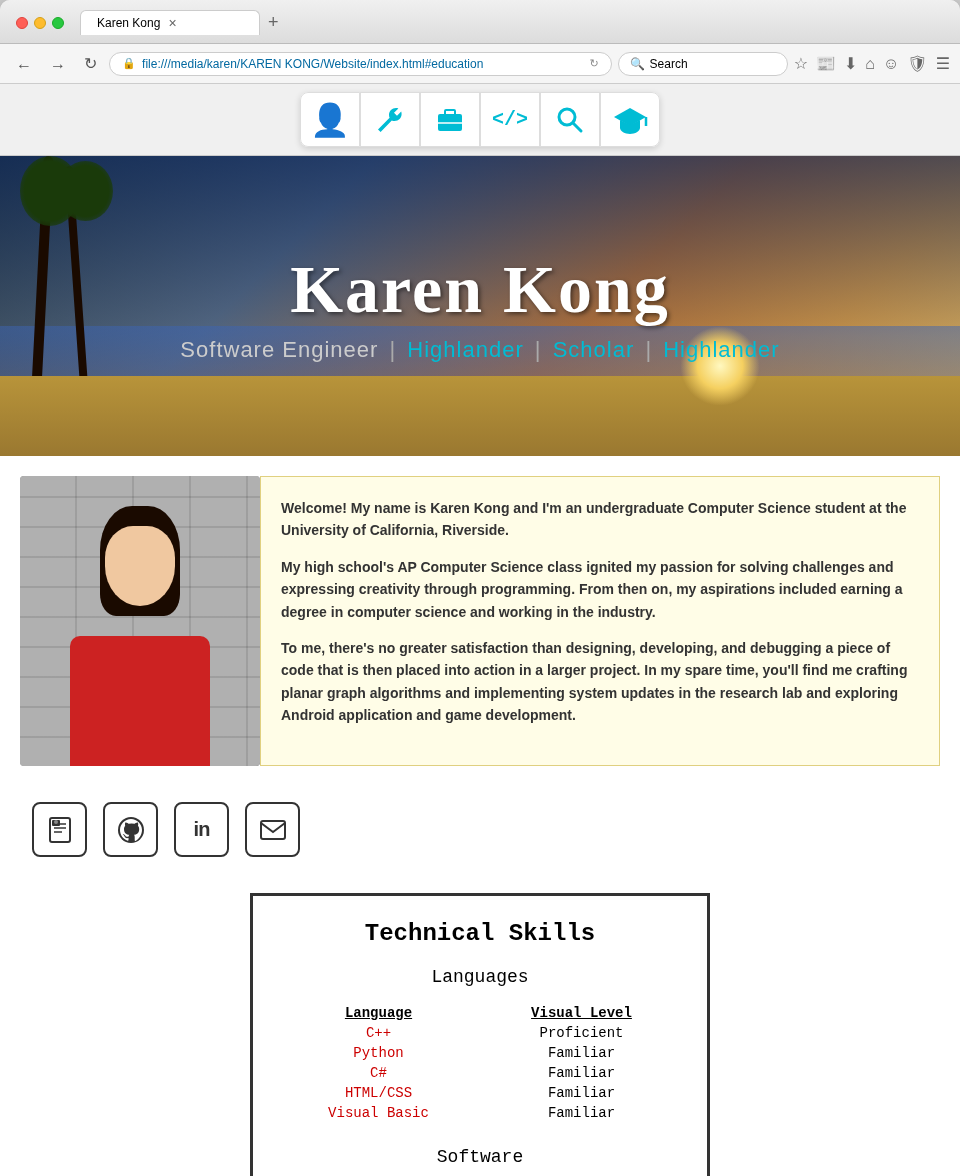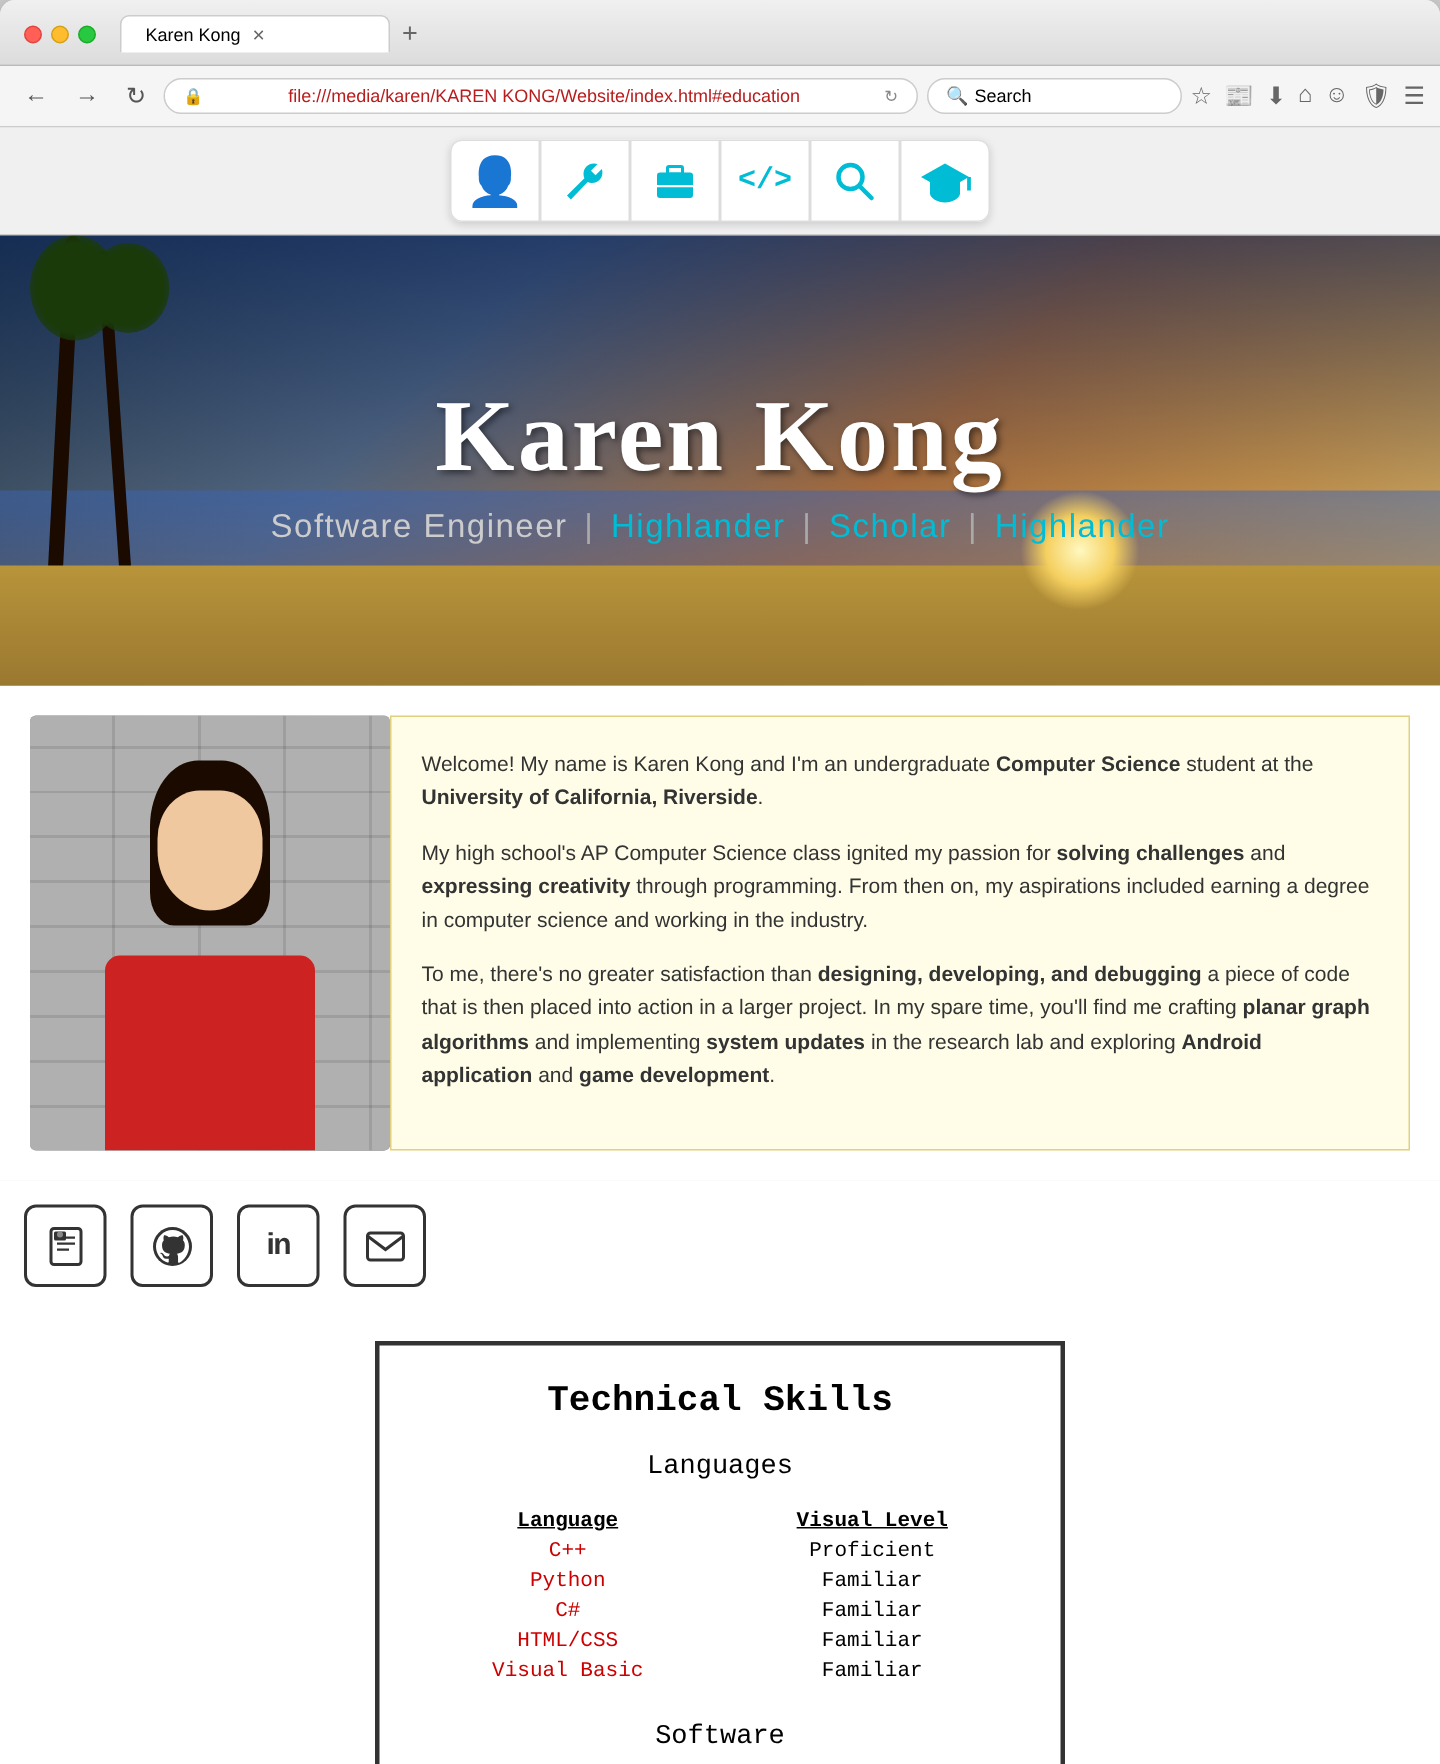--- a/index.html
+++ b/index.html
@@ -87,21 +87,21 @@
       background: white;
       border: 1px solid #ccc;
       border-radius: 16px;
       padding: 4px 12px;
       font-size: 12px;
       color: #333;
       display: flex;
       align-items: center;
       gap: 6px;
     }
-    .url-text { flex: 1; font-size: 12px; color: #b91c1c; text-align: center; }
+    .url-text { flex: 1; font-size: 12px; color: #0369a1; }
     .search-bar {
       background: white;
       border: 1px solid #ccc;
       border-radius: 16px;
       padding: 4px 12px;
       font-size: 12px;
       display: flex;
       align-items: center;
       gap: 4px;
       width: 170px;
@@ -245,27 +245,27 @@
     }
     .bio-box {
       background: #fffde7;
       border: 1px solid #e0d080;
       flex: 1;
       padding: 20px;
       font-size: 14px;
       line-height: 1.6;
       color: #333;
     }
-    .bio-box p { margin-bottom: 14px; }
+    .bio-box p { margin-bottom: 14px; font-weight: bold; }
     .bio-box p:last-child { margin-bottom: 0; }
 
     
     .social-icons {
       background: white;
-      padding: 16px 16px;
+      padding: 16px 32px;
       display: flex;
       gap: 16px;
       align-items: flex-start;
     }
     .social-icon {
       width: 55px;
       height: 55px;
       border-radius: 8px;
       border: 2px solid #333;
       display: flex;

